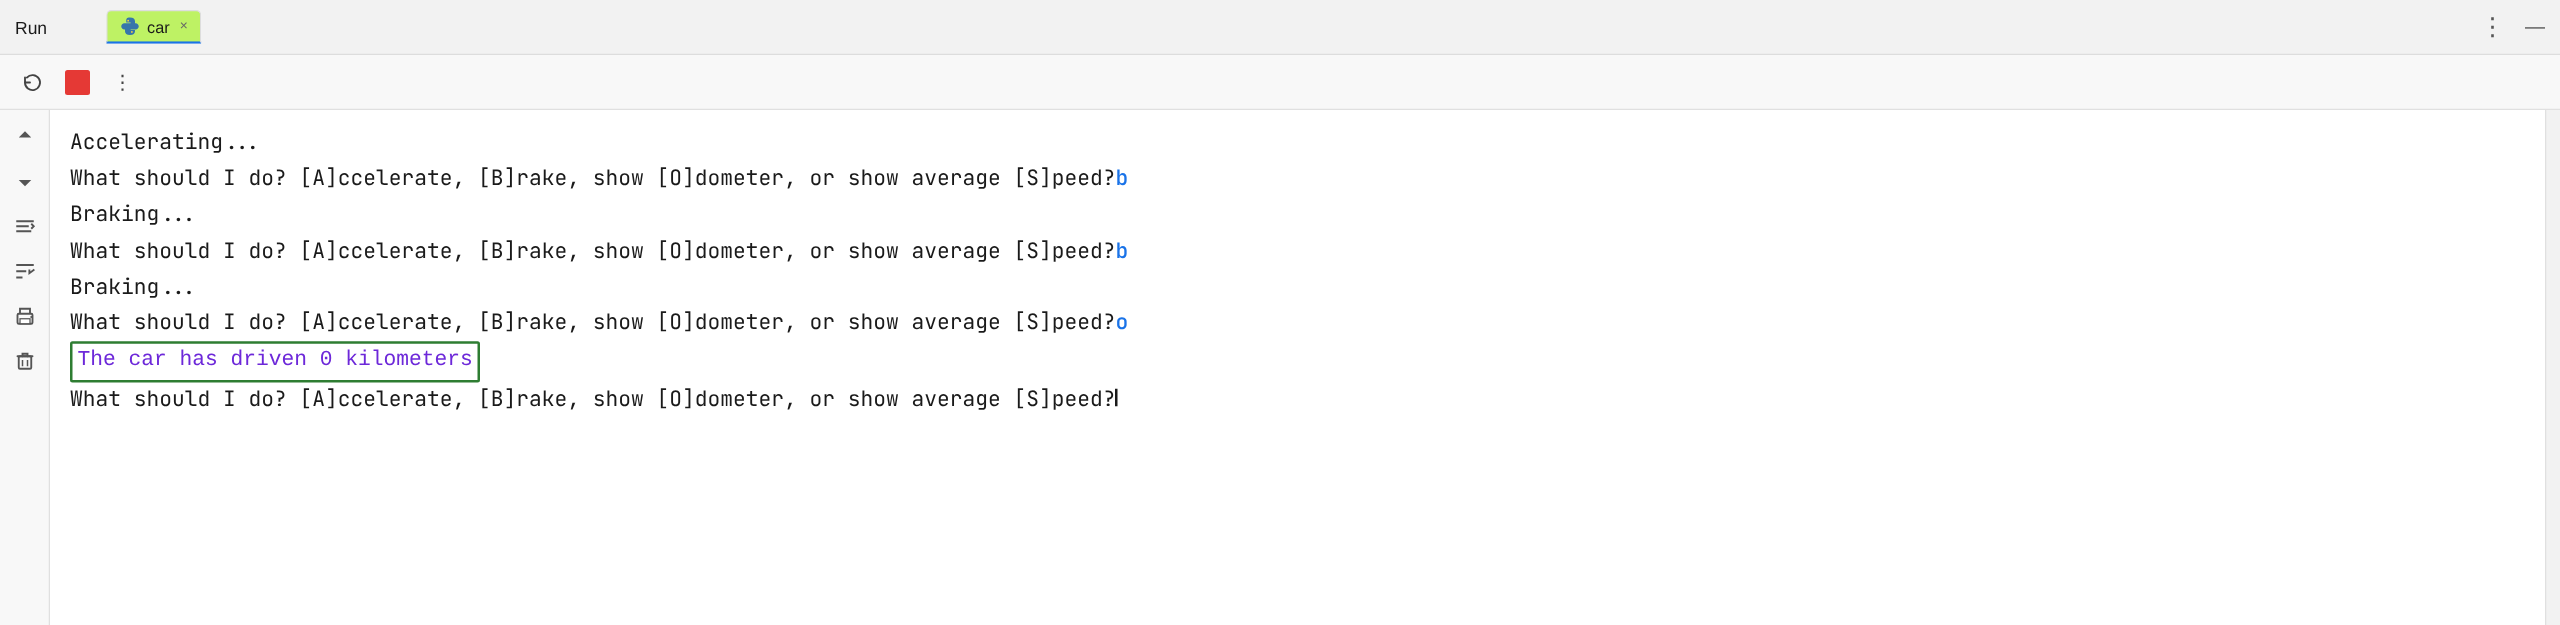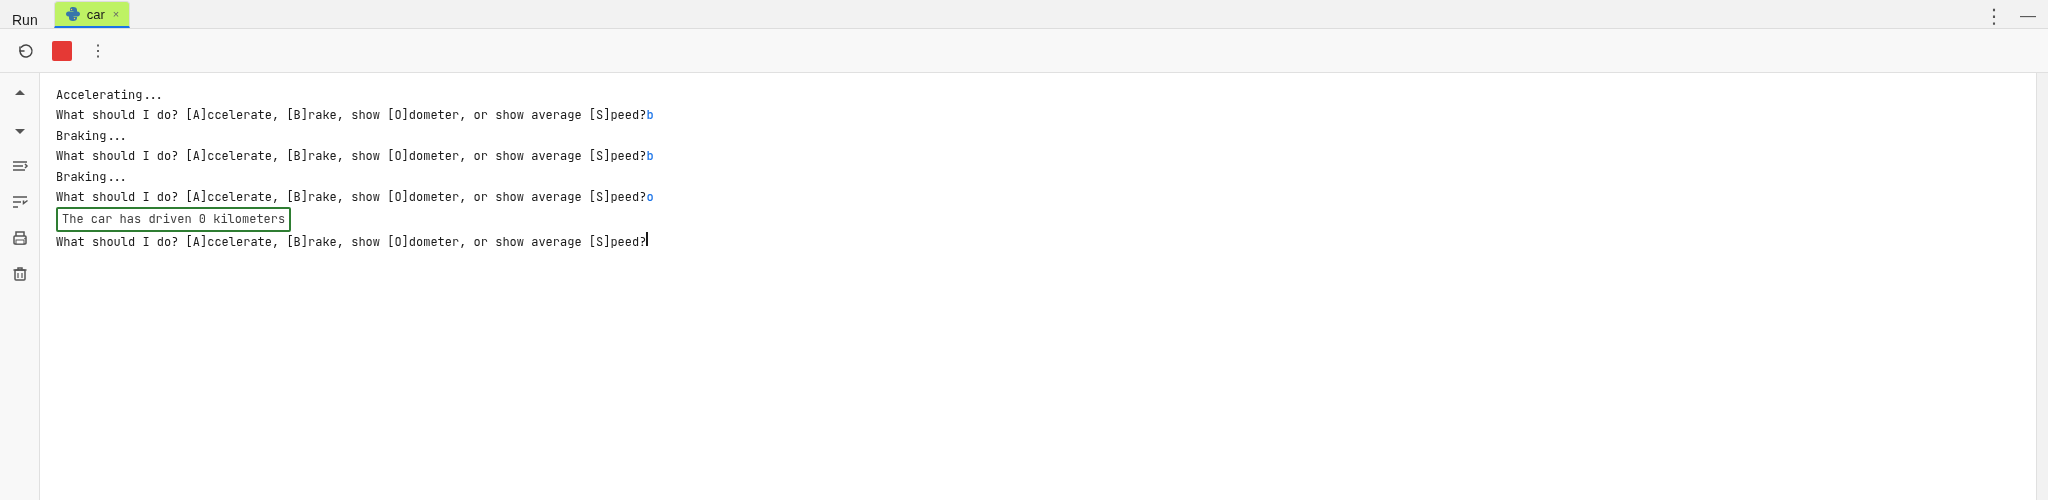--- a/index.html
+++ b/index.html
@@ -9,27 +9,28 @@
       background: #f2f2f2;
       width: 2048px;
       height: 500px;
       overflow: hidden;
       display: flex;
       flex-direction: column;
     }
 
     
     .title-bar {
-      height: 29px;
+      height: 44px;
       background: #f2f2f2;
       display: flex;
-      align-items: flex-end;
+      align-items: center;
       padding: 0 12px;
       border-bottom: 1px solid #ddd;
       flex-shrink: 0;
+      gap: 31px;
     }
 
     .title-bar-run {
       font-size: 14px;
       font-weight: 500;
       color: #1a1a1a;
       margin-right: 16px;
     }
 
     .tab {
@@ -134,21 +135,21 @@
       cursor: pointer;
     }
 
     
     .console-area {
       flex: 1;
       background: #ffffff;
       overflow-y: auto;
       padding: 12px 20px 12px 16px;
       font-family: 'JetBrains Mono', 'Fira Code', 'Courier New', Courier, monospace;
-      font-size: 12px;
+      font-size: 17px;
       line-height: 1.7;
     }
 
     .console-line {
       display: flex;
       align-items: baseline;
       white-space: pre;
     }
 
     .console-line .text {
@@ -158,21 +159,22 @@
     .console-line .user-input {
       color: #1a73e8;
       font-weight: 500;
     }
 
     .highlighted-line {
       display: inline-block;
       border: 2px solid #2e7d32;
       border-radius: 2px;
       padding: 0 4px;
-      color: #404040;
+      color: #6d28d9;
+      font-family: Liberation Mono, monospace;
     }
 
     .cursor-blink {
       display: inline-block;
       width: 2px;
       height: 14px;
       background: #1a1a1a;
       vertical-align: text-bottom;
       animation: blink 1s step-end infinite;
     }

